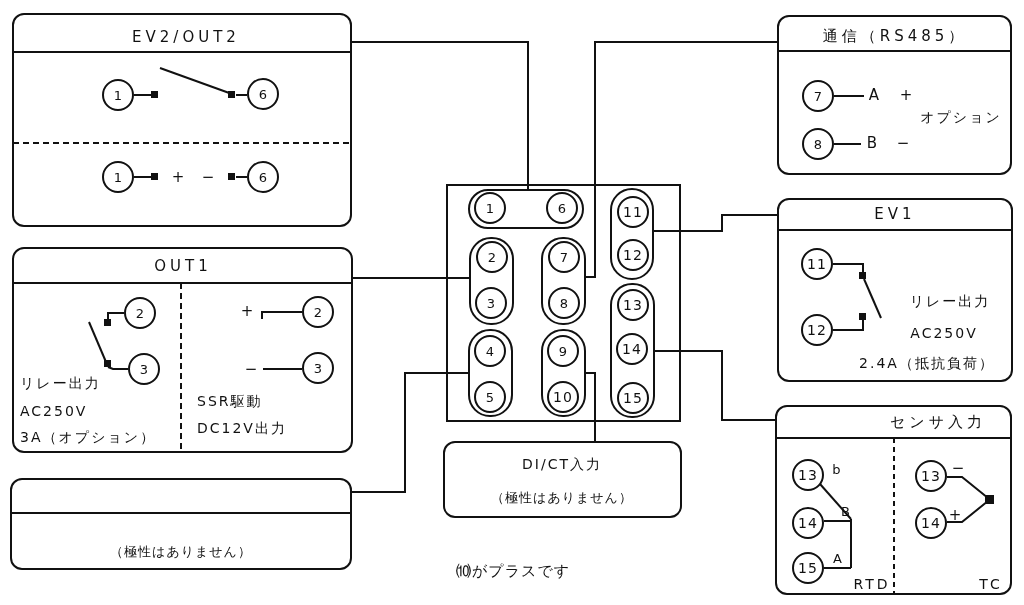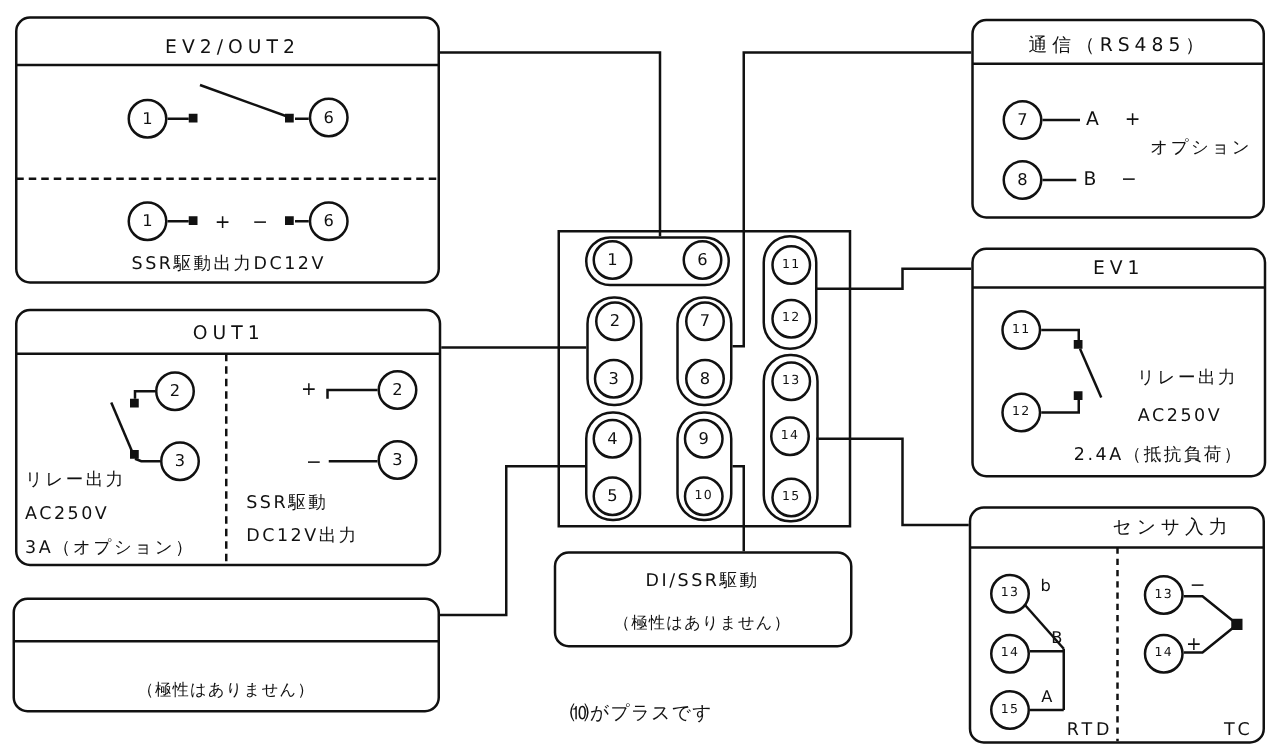--- a/index.html
+++ b/index.html
@@ -4,21 +4,21 @@
 <style>
   html,body{margin:0;padding:0;background:#fff}
   #stage{position:relative;width:1024px;height:605px;background:#fff;overflow:hidden;
          font-family:"DejaVu Sans","Liberation Sans",sans-serif;color:#111}
   .box{position:absolute;border:2px solid #111;border-radius:12px;background:#fff;box-sizing:border-box}
   .rect{position:absolute;border:2px solid #111;background:transparent;box-sizing:border-box}
   .tgroup{position:absolute;border:2px solid #111;border-radius:22px;background:transparent;box-sizing:border-box}
   .term{position:absolute;width:32px;height:32px;border:2px solid #111;border-radius:50%;background:#fff;
         box-sizing:border-box;display:flex;align-items:center;justify-content:center;
         font-size:13px;line-height:1}
-  .term.two{font-size:10px;letter-spacing:1px}
+  .term.two{font-size:14px;letter-spacing:1px}
   .t{position:absolute;transform:translate(-50%,-50%);white-space:pre;font-size:14px;letter-spacing:2px}
   .tl{position:absolute;transform:translate(0,-50%);white-space:pre;font-size:14px;letter-spacing:2px}
   .title{font-size:15px;letter-spacing:4px}
   .sign{font-size:15px;letter-spacing:0}
   .small{font-size:13px;letter-spacing:1px}
   svg.wires{position:absolute;left:0;top:0}
 </style>
 </head>
 <body>
 
@@ -120,21 +120,20 @@
   <div class="term two" style="left:616px;top:333px">14</div>
   <div class="term two" style="left:617px;top:382px">15</div>
 
   <div class="t title" style="left:186px;top:37px">EV2/OUT2</div>
   <div class="term" style="left:102px;top:79px">1</div>
   <div class="term" style="left:247px;top:78px">6</div>
   <div class="term" style="left:102px;top:161px">1</div>
   <div class="term" style="left:247px;top:161px">6</div>
   <div class="t sign" style="left:178px;top:177px">+</div>
   <div class="t sign" style="left:208px;top:177px">−</div>
-  <div class="t" style="left:183px;top:211px">SSR駆動出力DC12V</div>
 
   <div class="t title" style="left:183px;top:266px">OUT1</div>
   <div class="term" style="left:124px;top:297px">2</div>
   <div class="term" style="left:128px;top:353px">3</div>
   <div class="tl" style="left:20px;top:384px">リレー出力</div>
   <div class="tl" style="left:20px;top:411px">AC250V</div>
   <div class="tl" style="left:20px;top:438px">3A（オプション）</div>
   <div class="t sign" style="left:247px;top:311px">+</div>
   <div class="term" style="left:302px;top:296px">2</div>
   <div class="t sign" style="left:251px;top:369px">−</div>
@@ -167,18 +166,18 @@
   <div class="t small" style="left:837px;top:469px">b</div>
   <div class="t small" style="left:846px;top:511px">B</div>
   <div class="t small" style="left:838px;top:558px">A</div>
   <div class="t" style="left:872px;top:584px;letter-spacing:3px">RTD</div>
   <div class="term two" style="left:915px;top:460px">13</div>
   <div class="term two" style="left:915px;top:507px">14</div>
   <div class="t sign" style="left:958px;top:468px">−</div>
   <div class="t sign" style="left:955px;top:515px">+</div>
   <div class="t" style="left:991px;top:584px;letter-spacing:3px">TC</div>
 
-  <div class="t" style="left:562px;top:465px">DI/SSR駆動</div>
+  <div class="t" style="left:562px;top:465px">DI/CT入力</div>
   <div class="t small" style="left:562px;top:498px">（極性はありません）</div>
 
   <div class="tl" style="left:456px;top:571px;font-size:15px;letter-spacing:1px">⑽がプラスです</div>
 
 </div>
 
 </body></html>

